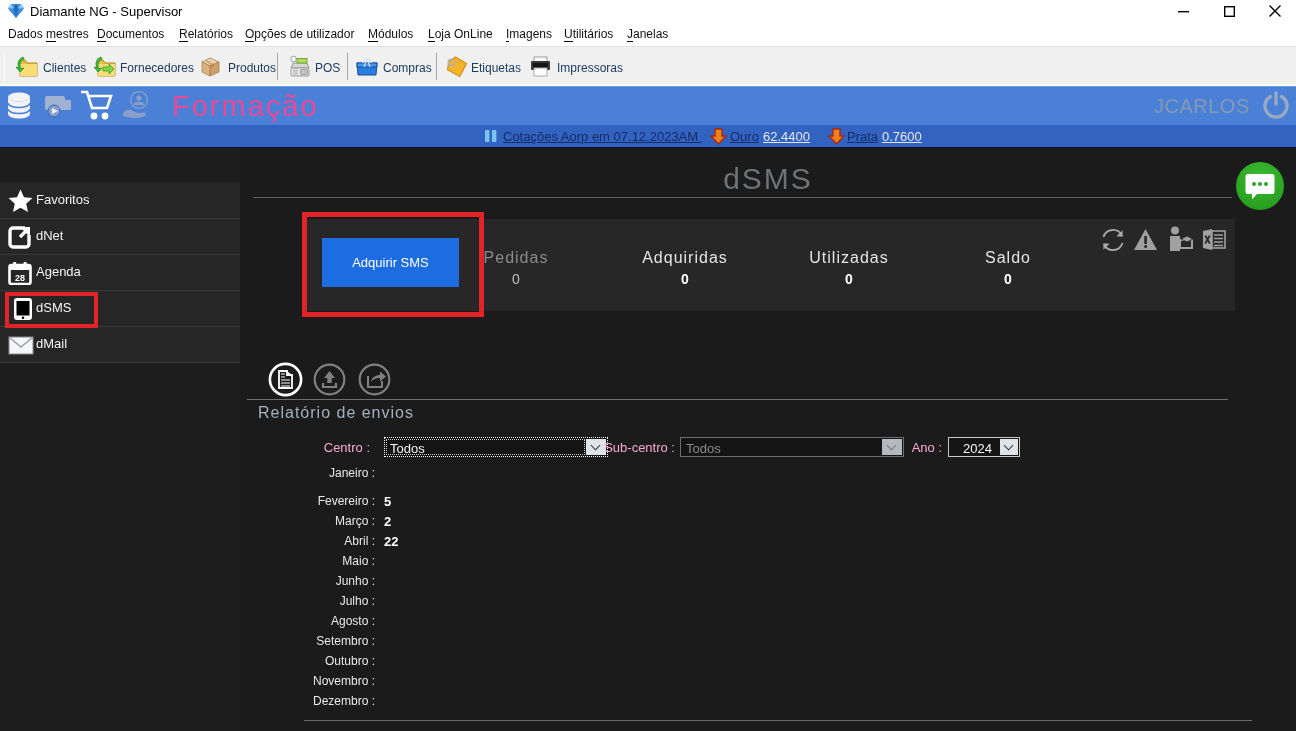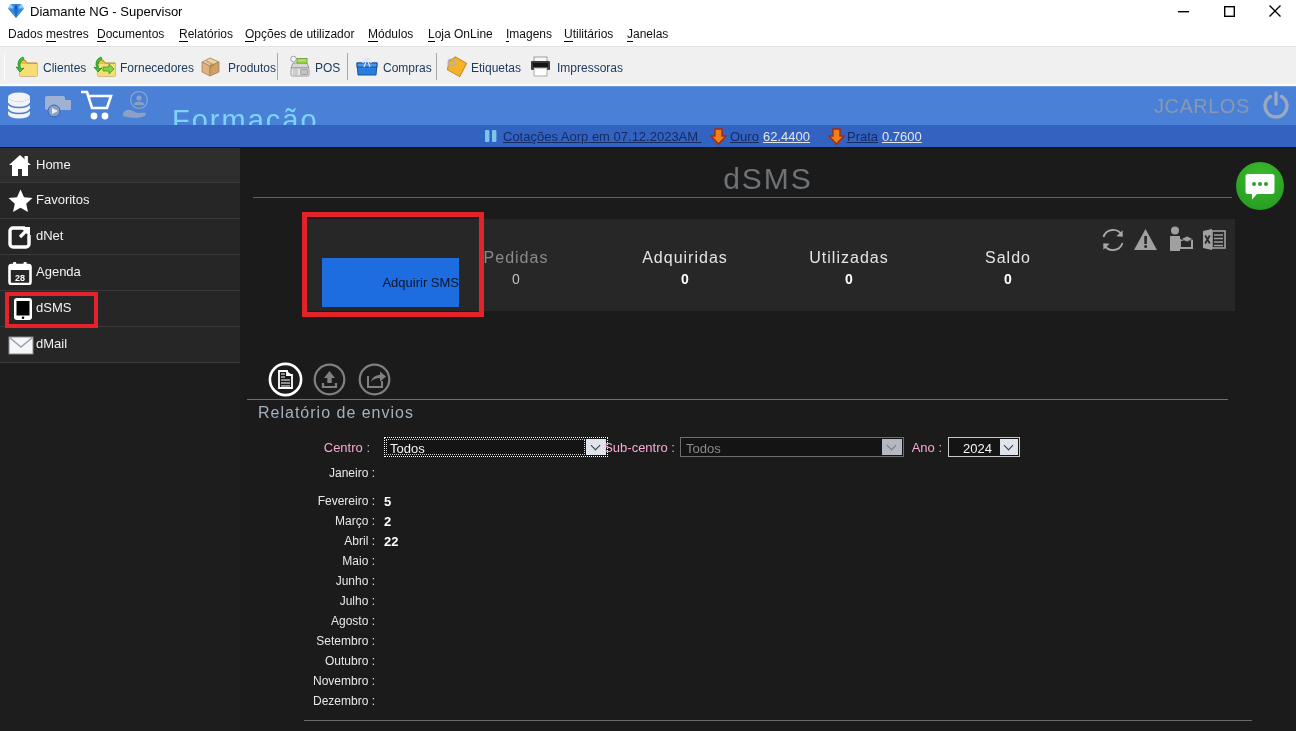--- a/index.html
+++ b/index.html
@@ -14,40 +14,40 @@
   #menubar span { position:absolute; top:4px; white-space:nowrap; }
   
   #toolbar { position:absolute; left:0; top:46px; width:1296px; height:39px; background:#f0f0f0; border-top:1px solid #e2e2e2; }
   #toolbar .lbl { position:absolute; top:14px; font-size:12px; color:#1c3c60; white-space:nowrap; }
   #toolbar .icon { position:absolute; top:7px; }
   .tsep { position:absolute; top:6px; width:1px; height:27px; background:#a8a8a8; }
   #toolbar-grip { position:absolute; left:4px; top:6px; width:1px; height:28px; background:#9a9a9a; border-right:1px solid #fff; }
   #toolbar-bottom { position:absolute; left:0; top:84px; width:1296px; height:2px; background:#fdfdfd; }
   
   #bluebar { position:absolute; left:0; top:86px; width:1296px; height:39px; background:#4a80d6; border-top:1px solid #6a9ae2; }
-  #formacao { position:absolute; left:172px; top:104px; font-size:29px; color:#7dd3fc; letter-spacing:2px; }
+  #formacao { position:absolute; left:172px; top:90px; font-size:29px; color:#ec4899; letter-spacing:2px; }
   #jcarlos { position:absolute; left:1154px; top:95px; font-size:20px; color:#8798b4; letter-spacing:0.5px; }
   
   #strip { position:absolute; left:0; top:125px; width:1296px; height:22px; background:#3263c0; font-size:13px; }
   #strip .navy { color:#152c66; text-decoration:underline; }
   #strip .white { color:#e5e5e5;text-decoration:underline; }
   #navyline { position:absolute; left:0; top:147px; width:1296px; height:2px; background:#0d1330; }
   
   #sidebar { position:absolute; left:0; top:148px; width:240px; height:583px; background:#1d1d1d; }
   .srow { position:absolute; left:0; width:240px; background:#262626; border-bottom:1px solid #3a3a3a; }
   .srow .sic { position:absolute; left:8px; top:6px; }
   .srow .stx { position:absolute; left:36px; top:9px; font-size:13px; color:#f2f2f2; }
   
   #content { position:absolute; left:240px; top:148px; width:1056px; height:583px; background:#1b1b1b; }
   .hline { position:absolute; height:1px; background:#606060; }
   #dsms-title { position:absolute; left:0; top:14px; width:1056px; text-align:center; font-size:30px; color:#6e7377; letter-spacing:2px; }
   #panel { position:absolute; left:65px; top:71px; width:930px; height:92px; background:#272727; }
   #redrect1 { position:absolute; left:62px; top:64px; width:182px; height:105px; border:5px solid #e2242a; }
   #redrect2 { position:absolute; left:5px; top:144px; width:93px; height:36px; border:4px solid #e2242a; }
-  #btn-sms { position:absolute; left:82px; top:90px; width:137px; height:49px; background:#1d6ce0; color:#0f172a; font-size:13px; text-align:right; line-height:49px;margin-top:20px; }
+  #btn-sms { position:absolute; left:82px; top:90px; width:137px; height:49px; background:#1d6ce0; color:#ffffff; font-size:13px; text-align:center; line-height:49px; }
   .stat { position:absolute; top:101px; width:160px; text-align:center; }
   .stat .sl { font-size:16px; letter-spacing:1px; color:#e4e4e4; }
   .stat .sv { font-size:14px; font-weight:bold; color:#fff; margin-top:4px; }
   .stat.dim .sl { color:#8a8a8a; }
   .stat.dim .sv { color:#c0c0c0; font-weight:normal; }
   #relatorio { position:absolute; left:18px; top:256px; font-size:16px; color:#a2b2c0; letter-spacing:1px; }
   .flabel { position:absolute; top:292px; font-size:13px; color:#f9a8d4; white-space:nowrap; }
   .ddown { position:absolute; top:289px; height:20px; background:#141414; }
   .ddbtn { position:absolute; right:1px; top:1px; bottom:1px; width:20px; background:#dfe3ea; }
   .chev { position:absolute; left:50%; top:50%; width:7px; height:7px; margin:-5px 0 0 -4px; border:solid #3a3a3a; border-width:0 1.6px 1.6px 0; transform:rotate(45deg); }
@@ -190,27 +190,20 @@
   <span class="white abs" style="left:763px;top:4px">62.4400</span>
   <svg class="abs" style="left:828px;top:3px" width="17" height="17" viewBox="0 0 17 17">
     <path d="M5,1 L12,1 L12,8 L16,8 L8.5,16 L1,8 L5,8 Z" fill="#f08018" stroke="#a82810" stroke-width="1.4"></path>
   </svg>
   <span class="navy abs" style="left:847px;top:4px">Prata</span>
   <span class="white abs" style="left:882px;top:4px">0.7600</span>
 </div>
 <div id="navyline"></div>
 
 <div id="sidebar">
-  <div class="srow" style="top:0;height:35px;background:#2e2e2e">
-    <svg class="sic" width="24" height="23" viewBox="0 0 24 23">
-      <path d="M12,1 L23,11 L20,11 L20,22 L14,22 L14,15 L10,15 L10,22 L4,22 L4,11 L1,11 Z" fill="#fff"></path>
-      <rect x="16.5" y="2" width="3.4" height="6" fill="#fff"></rect>
-    </svg>
-    <span class="stx">Home</span>
-  </div>
   <div class="srow" style="top:71px;height:36px">
     <svg class="sic" width="24" height="24" viewBox="0 0 24 24">
       <path d="M17,3 L5,3 A3,3 0 0,0 2,6 L2,19 A3,3 0 0,0 5,22 L18,22 A3,3 0 0,0 21,19 L21,10" fill="none" stroke="#fff" stroke-width="3.4"></path>
       <path d="M12,2 L22,2 L22,12 Z" fill="#fff"></path>
       <line x1="12" y1="12" x2="20" y2="4" stroke="#fff" stroke-width="3.2"></line>
     </svg>
     <span class="stx">dNet</span>
   </div>
   <div class="srow" style="top:35px;height:36px">
     <svg class="sic" width="25" height="24" viewBox="0 0 25 24">

